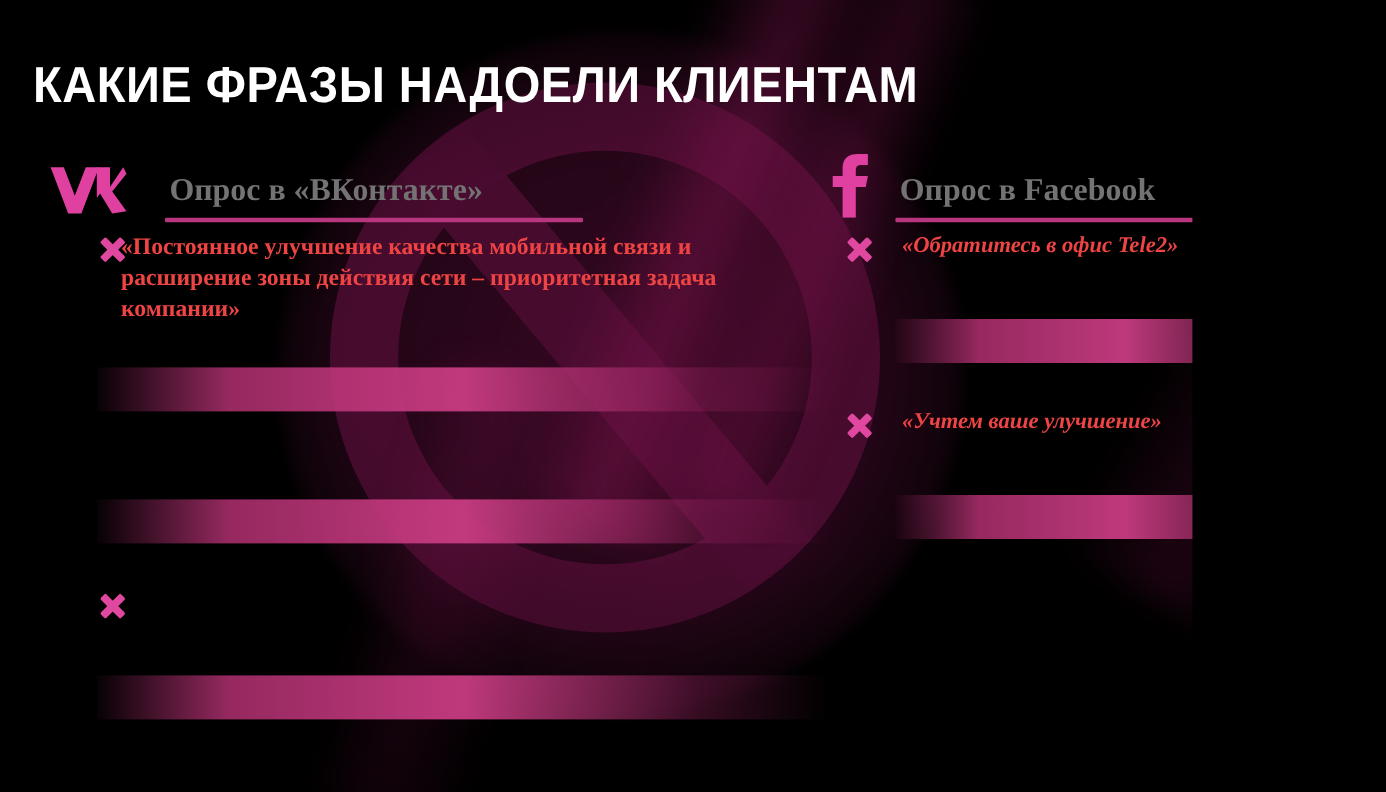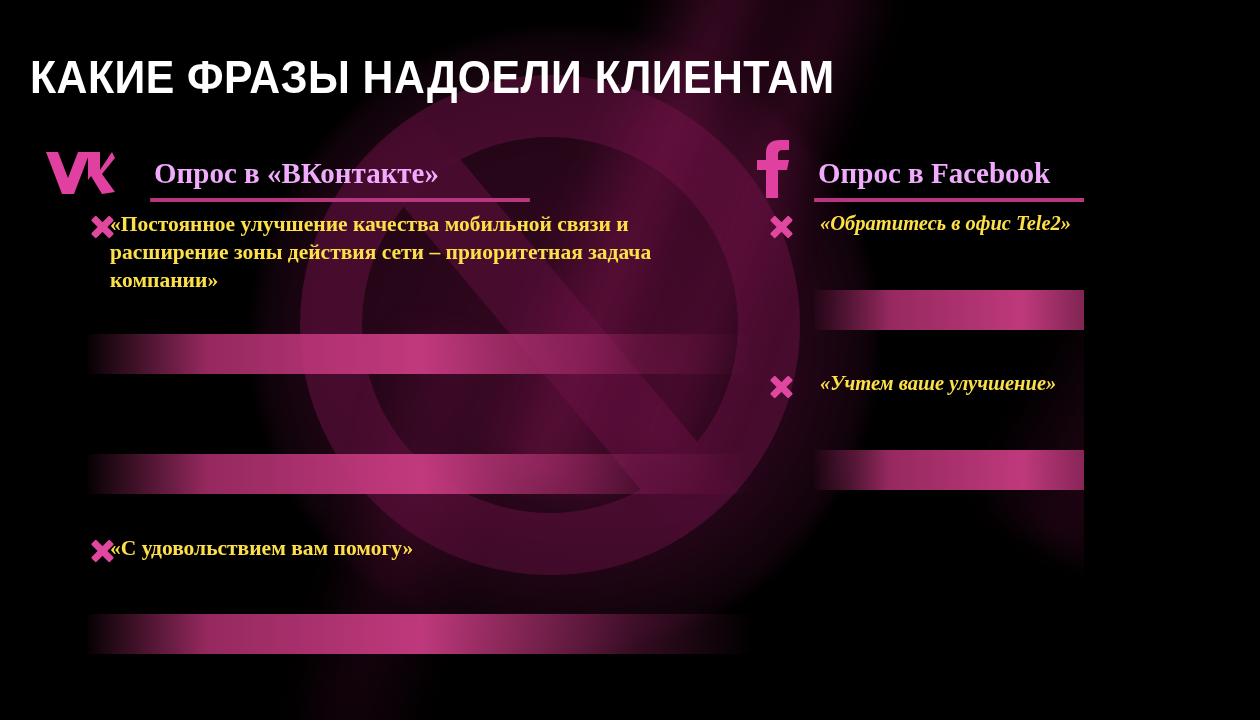--- a/index.html
+++ b/index.html
@@ -110,21 +110,21 @@
   .fb-icon { top: -6px; }
   .fb-icon svg { display: block; }
 
   .col-title {
     position: absolute;
     top: 10px;
     font-family: "Liberation Serif", "DejaVu Serif", serif;
     font-weight: bold;
     font-size: 29px;
     line-height: 34px;
-    color: #f0abfc;
+    color: #737373;
     white-space: nowrap;
   }
   .col-left  .col-title { left: 110px; }
   .col-right .col-title { left: 66px; }
 
   .head-rule {
     position: absolute;
     height: 4px;
     background: #b8367d;
     border-radius: 1px;
@@ -171,21 +171,21 @@
   }
   .x-bullet::before { transform: rotate(45deg); }
   .x-bullet::after  { transform: rotate(-45deg); }
 
   .quote-text {
     display: block;
     font-family: "Liberation Serif", "DejaVu Serif", serif;
     font-weight: bold;
     font-size: 21.5px;
     line-height: 28px;
-    color: #fde047;
+    color: #ef4444;
   }
   .col-right .quote-text { font-size: 20.5px; line-height: 27px; }
 
   .sep {
     height: 2px;
     margin-left: 44px;
     background: linear-gradient(90deg,
         rgba(120,25,75,0.05) 0%,
         rgba(176,48,112,0.85) 18%,
         rgba(200,60,130,0.95) 50%,
@@ -237,21 +237,20 @@
           <span class="quote-text">«Постоянное улучшение качества мобильной связи и расширение зоны действия сети – приоритетная задача компании»</span>
         </li>
         <li class="gap-a"></li>
         <li class="sep"></li>
         <li class="gap-b"></li>
         <li class="gap-a"></li>
         <li class="sep"></li>
         <li class="gap-b"></li>
         <li>
           <span class="x-bullet"></span>
-          <span class="quote-text">«С удовольствием вам помогу»</span>
         </li>
         <li class="gap-a"></li>
         <li class="sep"></li>
         <li class="gap-b"></li>
 
       </ul>
     </div>
 
     <div class="col col-right">
 

